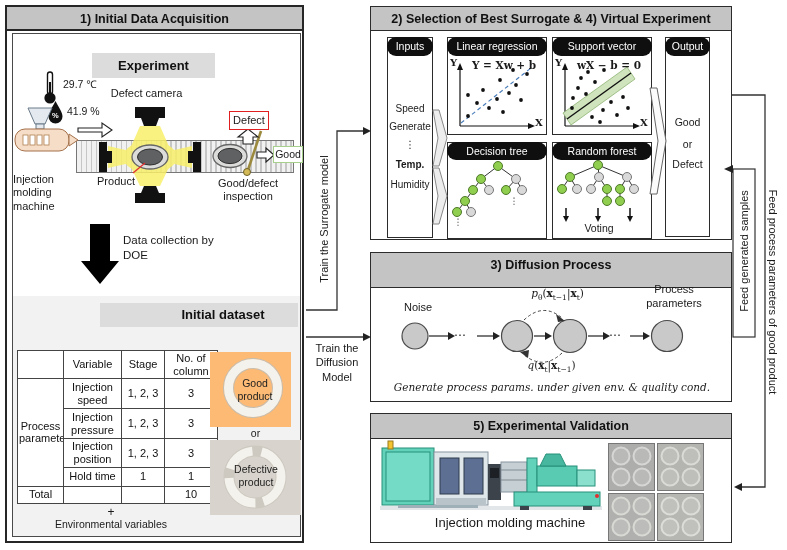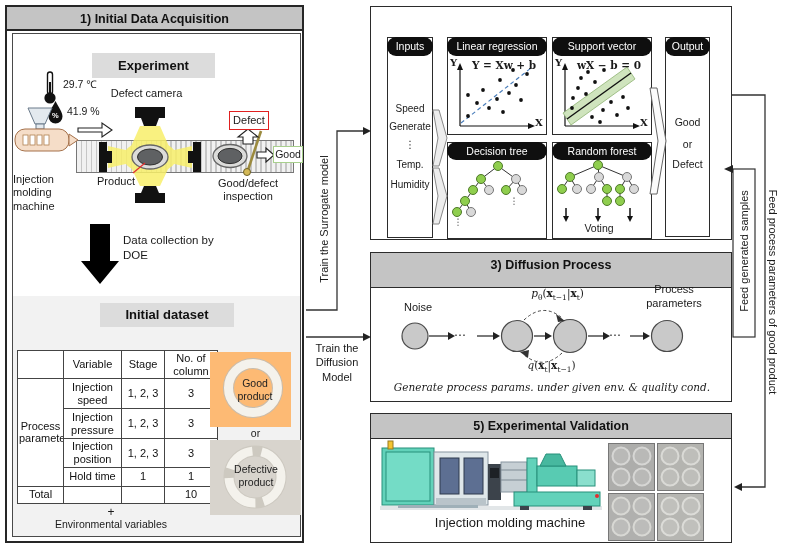--- a/index.html
+++ b/index.html
@@ -116,21 +116,21 @@
 
   <div class="abs ctr" style="left:229px;top:111px;width:40px;height:19px;line-height:17px;font-size:11px;background:#fff;border:1.6px solid #e02020;box-sizing:border-box;">Defect</div>
   <div class="abs ctr" style="left:273px;top:146px;width:30px;height:17px;line-height:15px;font-size:10.5px;background:#fff;border:1.4px solid #a8d08d;box-sizing:border-box;">Good</div>
 
   <div class="abs t11" style="left:13px;top:173px;width:66px;">Injection molding machine</div>
   <div class="abs ctr t11" style="left:92px;top:175px;width:48px;">Product</div>
   <div class="abs ctr t11" style="left:204px;top:177px;width:88px;">Good/defect inspection</div>
 
   <div class="abs" style="left:123px;top:233px;width:112px;font-size:11.5px;line-height:1.3;">Data collection by DOE</div>
 
-  <div class="abs glabel" style="left:100px;top:303px;width:134px;height:24px;line-height:24px;">Initial dataset</div>
+  <div class="abs glabel" style="left:100px;top:303px;width:150px;height:24px;line-height:24px;padding-left:48px;">Initial dataset</div>
 
   <table class="abs ds-table" style="left:17px;top:350px;background:#fff;">
     <tbody>
         <tr style="height:25px;">
       <th style="width:43px;"></th>
       <th style="width:55px;">Variable</th>
       <th style="width:40px;">Stage</th>
       <th style="width:50px;">No. of column</th>
     </tr>
     <tr style="height:30px;">
@@ -173,27 +173,28 @@
   <div class="abs ctr" style="left:210px;top:427px;width:91px;font-size:10.5px;">or</div>
   <div class="abs" style="left:210px;top:440px;width:91px;height:75px;background:#d8d4cd;">
     <svg width="91" height="75" viewBox="0 0 91 75">
       <circle cx="45" cy="37" r="26" fill="none" stroke="#c2bdb4" stroke-width="11" opacity="0.5"></circle>
       <circle cx="45" cy="37" r="26" fill="none" stroke="#f4f2ec" stroke-width="9" stroke-dasharray="48 8 40 9 30 9" transform="rotate(-35 45 37)"></circle>
     </svg>
     <div class="abs ctr" style="left:12px;top:23px;width:68px;font-size:10.5px;line-height:1.25;color:#222;">Defective product</div>
   </div>
 
   <div class="abs panel-thin" style="left:370px;top:6px;width:362px;height:234px;"></div>
+  <div class="abs phdr" style="left:370px;top:6px;width:362px;height:25px;line-height:24px;border:1.4px solid #2b2b2b;">2) Selection of Best Surrogate &amp; 4) Virtual Experiment</div>
 
   <div class="abs sbox" style="left:387px;top:37px;width:46px;height:201px;"></div>
   <div class="abs bh" style="left:387px;top:37px;width:46px;height:19px;line-height:19px;">Inputs</div>
   <div class="abs ctr t10" style="left:388px;top:103px;width:44px;">Speed</div>
   <div class="abs ctr t10" style="left:388px;top:121px;width:44px;">Generate</div>
   <div class="abs ctr t10" style="left:388px;top:139px;width:44px;">⋮</div>
-  <div class="abs ctr t10" style="left:388px;top:159px;width:44px;">Temp.</div>
+  <div class="abs ctr t10" style="left:388px;top:159px;width:44px;font-weight:bold;">Temp.</div>
   <div class="abs ctr t10" style="left:388px;top:179px;width:44px;">Humidity</div>
 
   <div class="abs sbox" style="left:447px;top:37px;width:100px;height:98px;"></div>
   <div class="abs bh" style="left:447px;top:37px;width:100px;height:19px;line-height:19px;">Linear regression</div>
   <svg class="abs" style="left:447px;top:57px;" width="100" height="77" viewBox="447 57 100 77">
     <line x1="460" y1="126" x2="460" y2="69" stroke="#111" stroke-width="1.2"></line>
     <polygon points="457,70 463,70 460,63" fill="#111"></polygon>
     <line x1="460" y1="126" x2="528" y2="126" stroke="#111" stroke-width="1.2"></line>
     <polygon points="528,123 528,129 535,126" fill="#111"></polygon>
     <line x1="461" y1="123" x2="531" y2="68" stroke="#4a7ebb" stroke-width="1.2" stroke-dasharray="4 3"></line>

